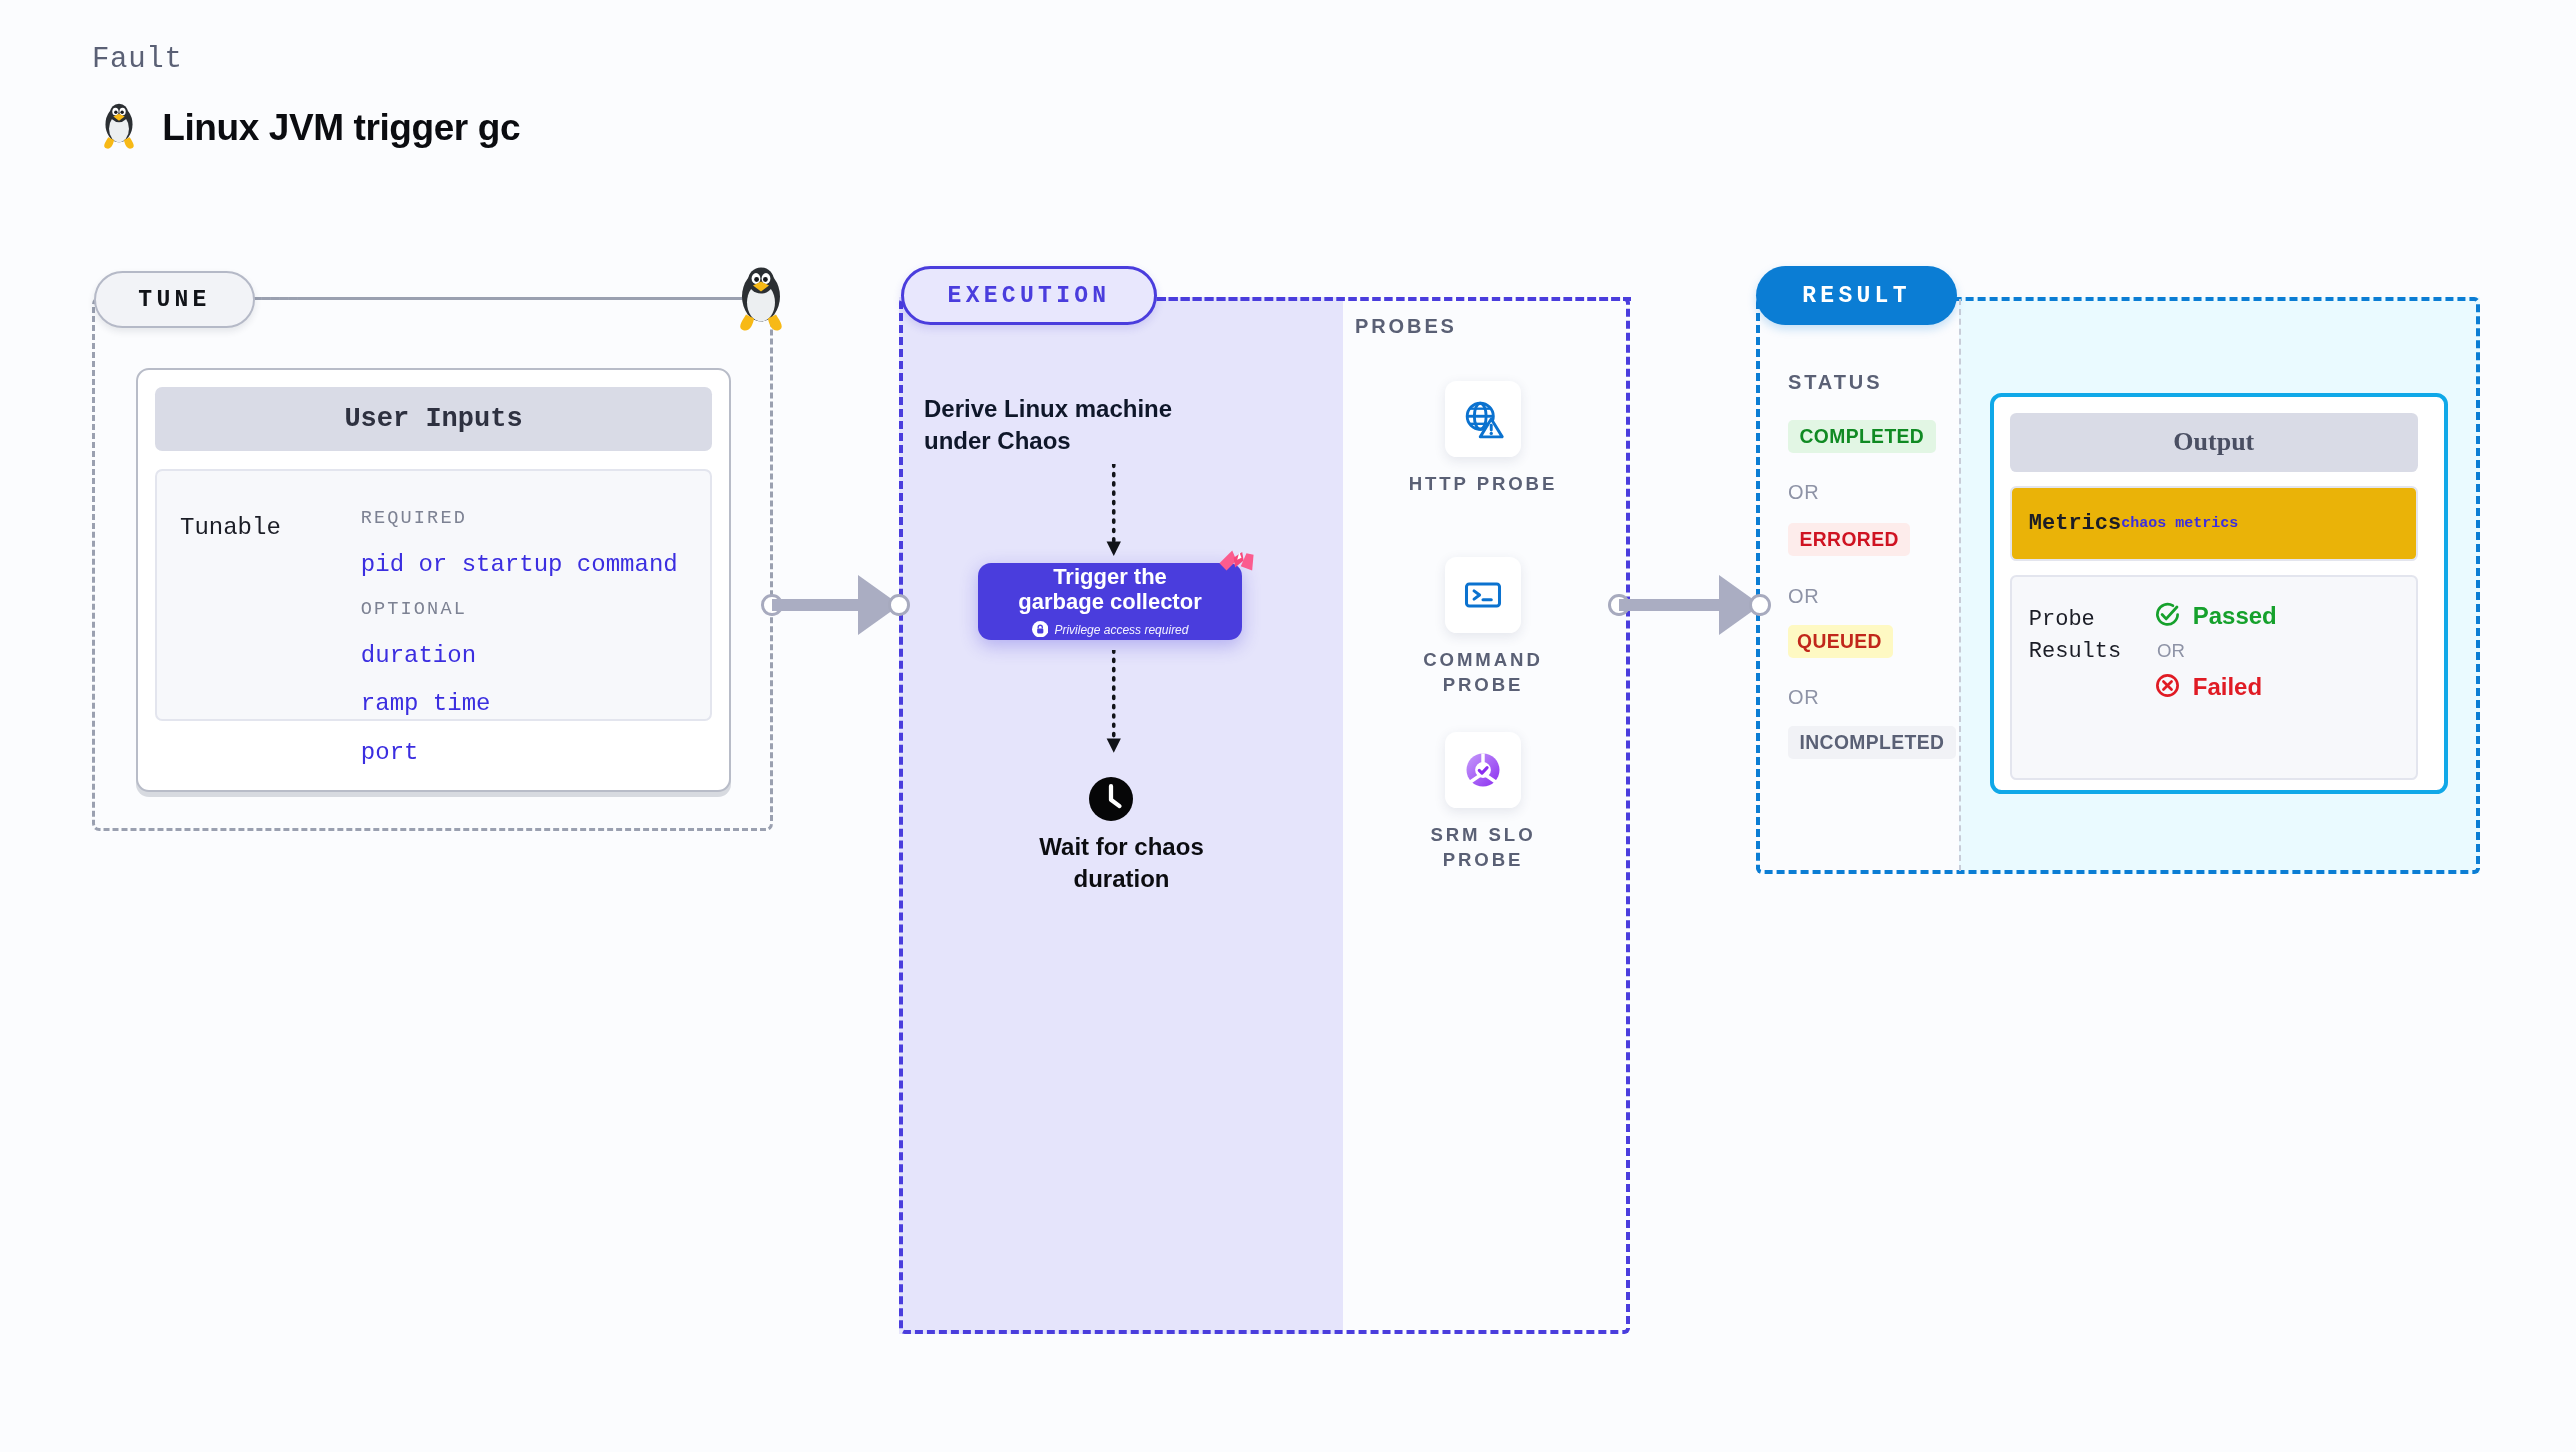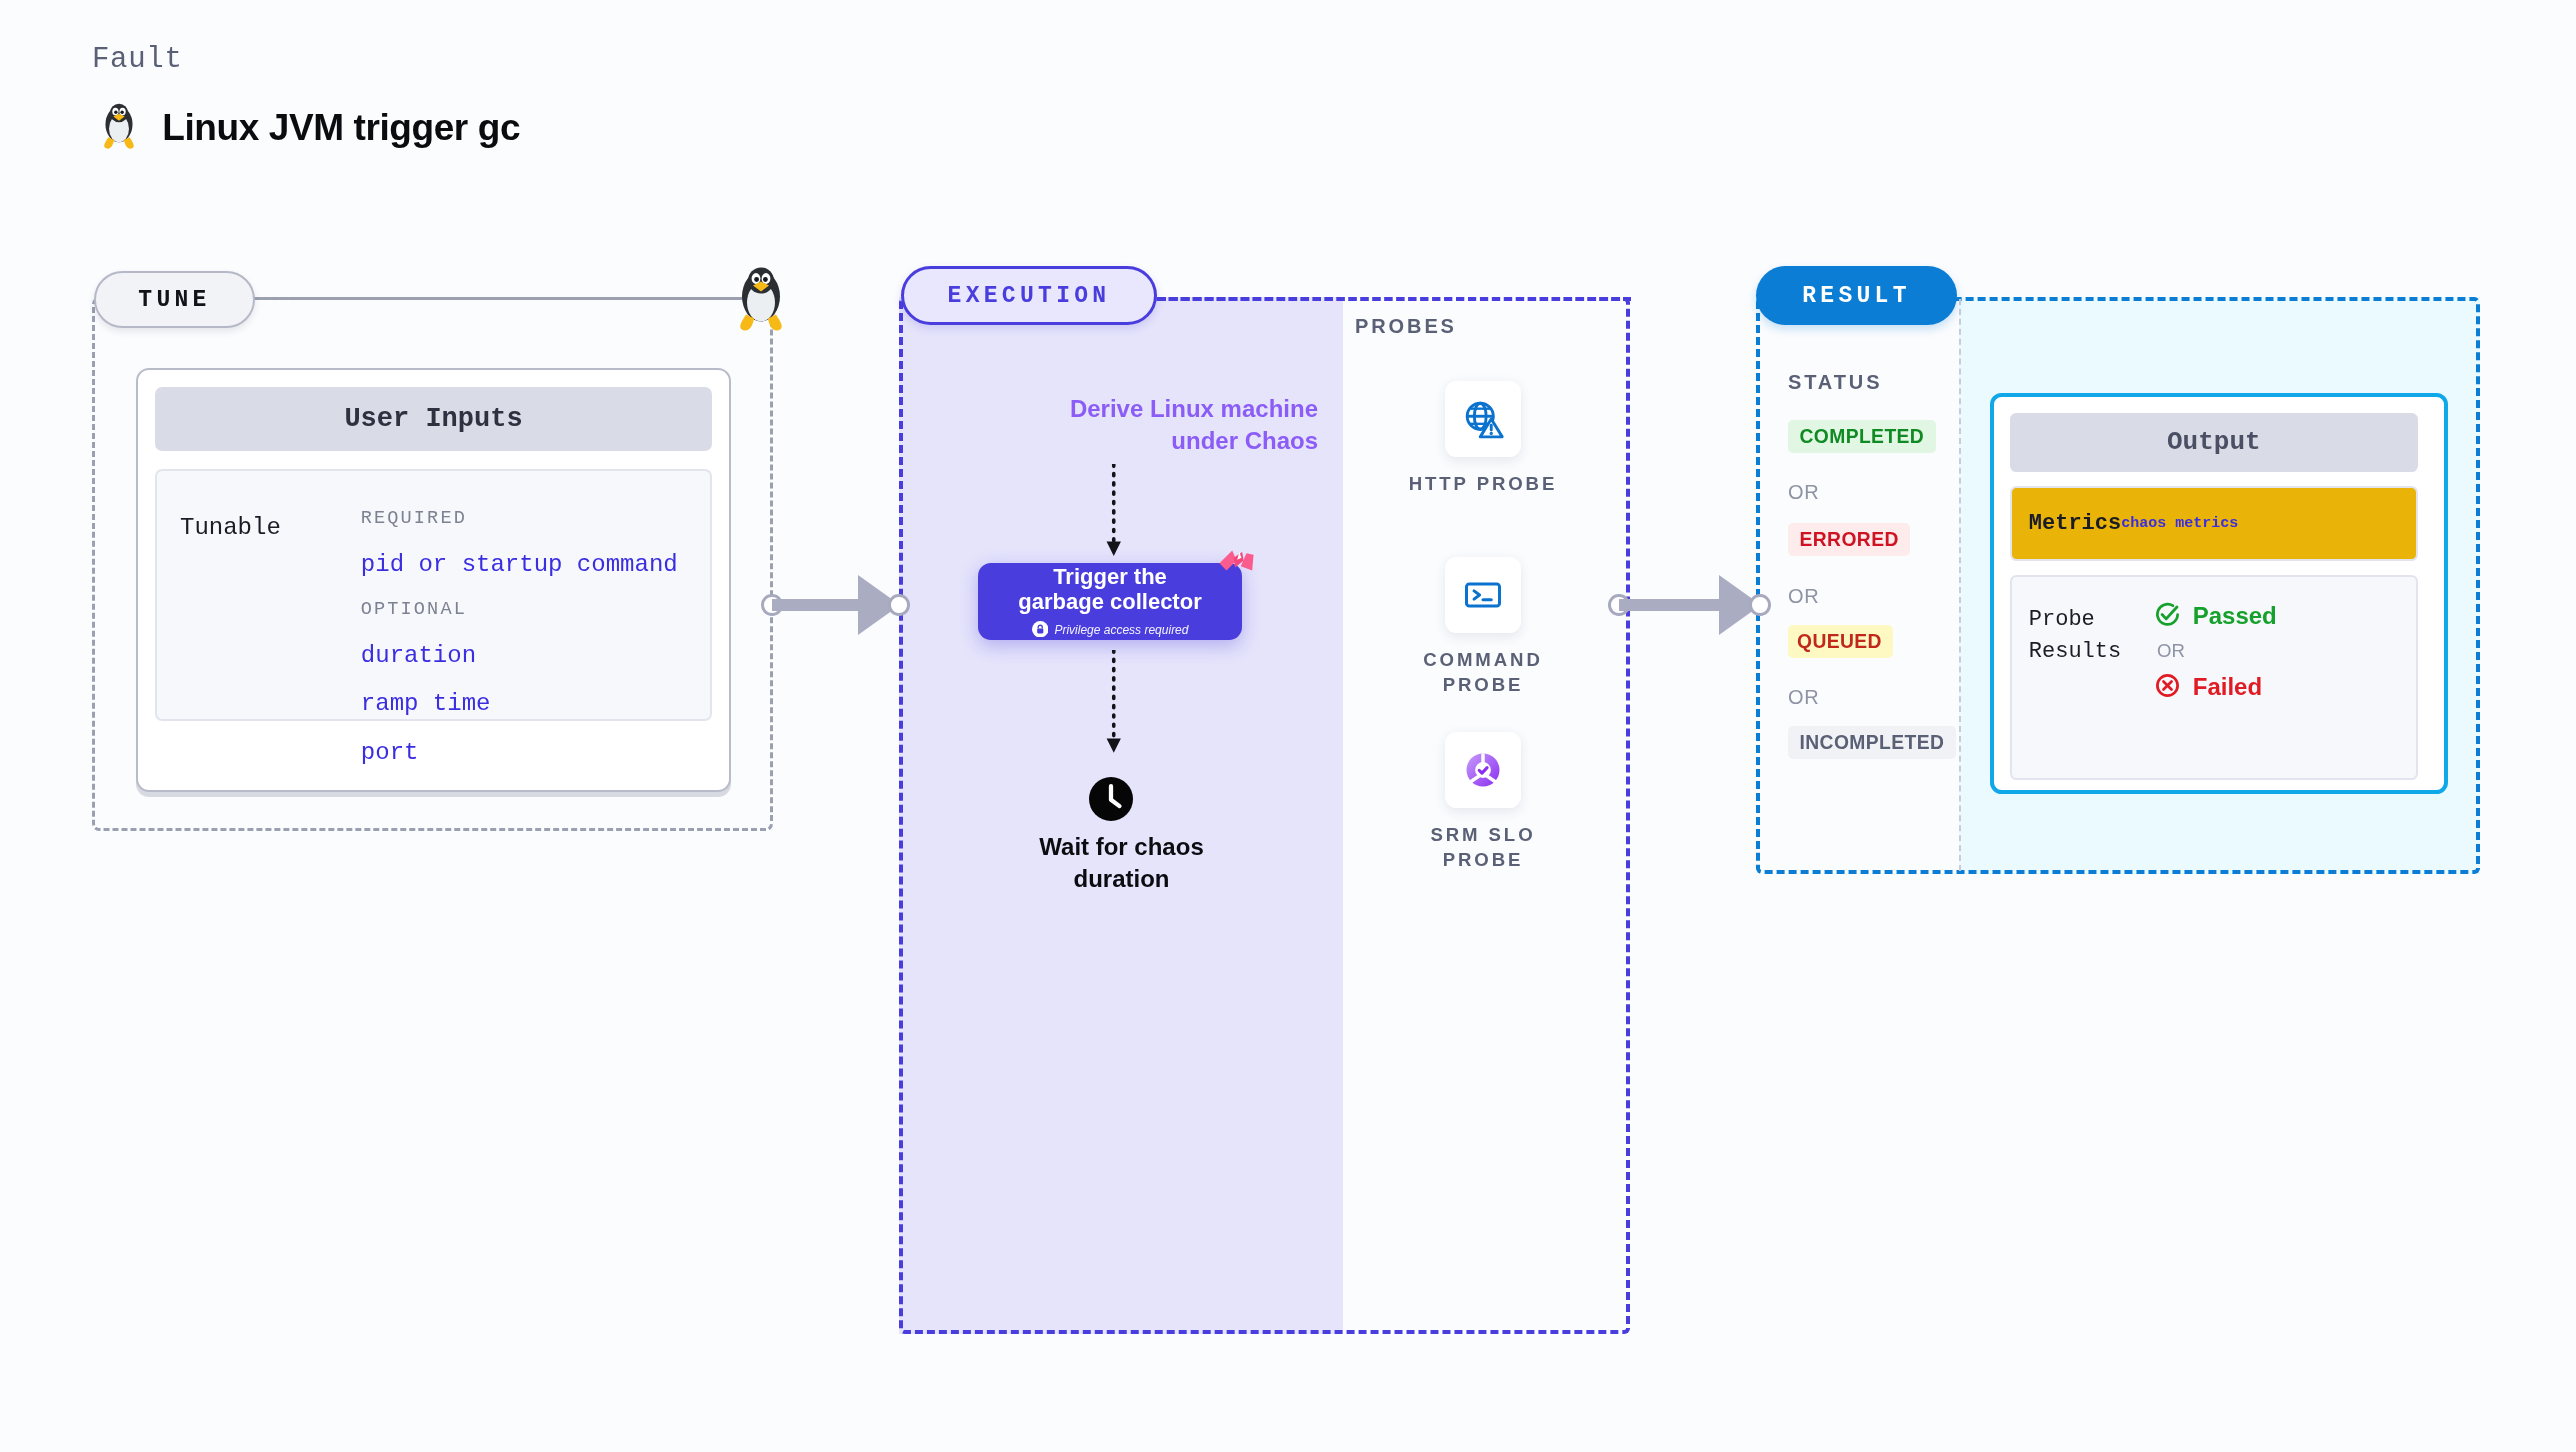--- a/index.html
+++ b/index.html
@@ -110,21 +110,21 @@
     background:#e8e7fd;border:3.6px solid #4a3ddd;
     color:#4a3ddd;font-size:23px;
     box-shadow:0 3.6px 8.6px rgba(60,50,200,.15);
   }
   #exec-dash-h{
     position:absolute;left:1158px;top:297px;width:473px;height:0;
     border-top:4.3px dashed #4a3ddd;z-index:3;
   }
   #derive-text{
     position:absolute;left:924px;top:393px;width:394px;
-    text-align:right;font-size:24px;font-weight:bold;color:#8b5cf6;line-height:1.35;
+    text-align:left;font-size:24px;font-weight:bold;color:#0f172a;line-height:1.35;
     z-index:4;
   }
   #trigger-card{
     position:absolute;left:978px;top:563px;width:264px;height:77px;
     background:#4a3ddd;border-radius:13px;z-index:4;
     box-shadow:0 5.7px 18.6px rgba(74,61,221,.32);
     display:flex;flex-direction:column;align-items:center;justify-content:center;
   }
   #trigger-title{
     color:#fff;font-size:22px;font-weight:bold;line-height:1.16;text-align:center;
@@ -188,21 +188,21 @@
 
   #output-card{
     position:absolute;left:1990px;top:393px;width:458px;height:401px;
     background:#ffffff;border:4.3px solid #10a8e8;border-radius:11.5px;
     box-sizing:border-box;z-index:4;
   }
   #output-head{
     position:absolute;left:15.8px;top:15.8px;width:408px;height:59px;
     background:#d9dbe6;border-radius:6.4px;
     display:flex;align-items:center;justify-content:center;
-    font-family:Liberation Mono, monospace;font-size:26px;font-weight:bold;color:#4a4f63;
+    font-family:Liberation Serif, serif;font-size:26px;font-weight:bold;color:#4a4f63;
     box-sizing:border-box;
   }
   #metrics-row{
     position:absolute;left:15.8px;top:89px;width:408px;height:75px;
     background:#eab308;border:2.1px solid #e3e5ee;border-radius:6.4px;
     box-sizing:border-box;display:flex;align-items:center;font-weight:bold;
   }
   #metrics-key{font-family:"Liberation Mono", monospace;font-size:22px;color:#1b1d26;margin-left:17px;}
   #metrics-val{font-family:"Liberation Mono", monospace;font-size:15px;color:#3b2ee0;}
   #probe-res-row{

